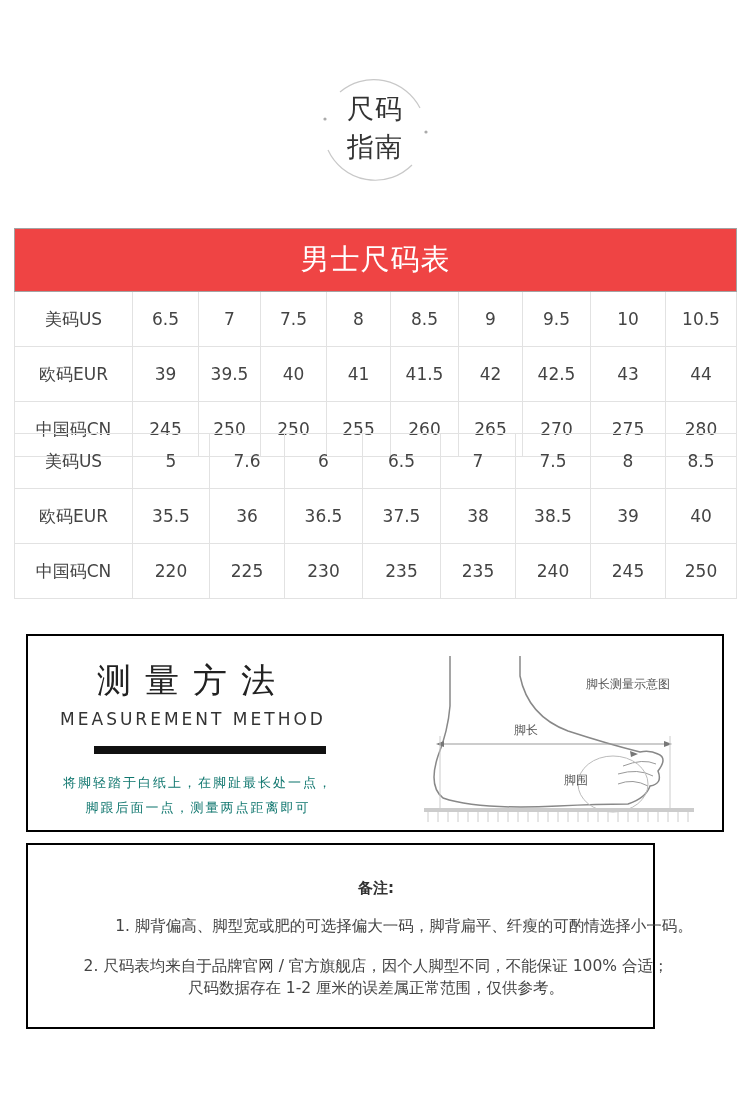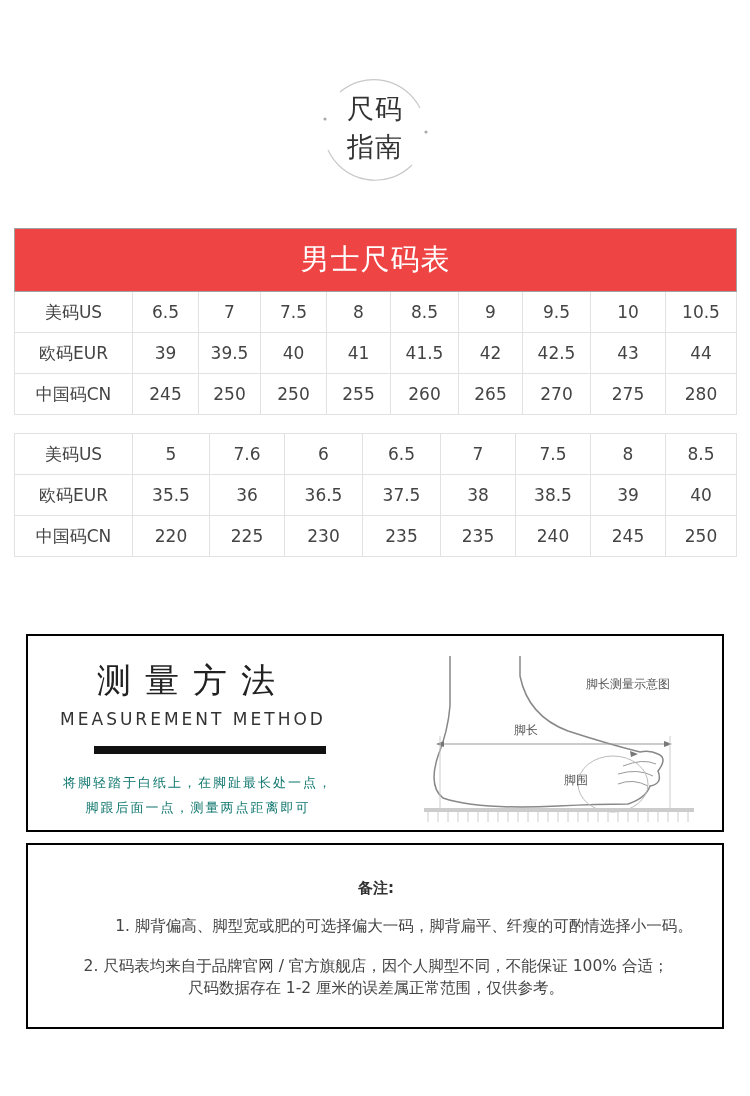--- a/index.html
+++ b/index.html
@@ -4,21 +4,21 @@
 <style>
   html, body { margin:0; padding:0; background:#fff; }
   body { width:750px; height:1096px; position:relative; overflow:hidden;
          font-family:"DejaVu Sans", "Liberation Sans", sans-serif; color:#333; }
   .badge { position:absolute; left:320px; top:70px; width:110px; height:115px; }
   .badge svg { position:absolute; left:0; top:0; }
   .badge-text { position:absolute; left:0; top:20px; width:110px; text-align:center;
                 font-size:27px; line-height:38px; color:#333; letter-spacing:1px; }
   table.size { position:absolute; left:14px; border-collapse:collapse; table-layout:fixed; }
   table.size td { border:1px solid #e2e2e2; text-align:center; font-size:17px; color:#444;
-                  padding:0; height:40px; }
+                  padding:7px; height:40px; }
   table.size th { background:#ef4444; color:#fff; font-size:29px; font-weight:normal;
                   height:60px; letter-spacing:1px; border:1px solid #a3a3a3; }
   .box { position:absolute; border:2px solid #000000; box-sizing:border-box; background:#fff; }
   .m-title { position:absolute; left:0; width:330px; top:22px; text-align:center;
              font-size:34px; letter-spacing:14px; color:#222; }
   .m-sub { position:absolute; left:0; width:330px; top:73px; text-align:center;
            font-size:17px; letter-spacing:3px; color:#333; }
   .m-bar { position:absolute; left:66px; top:110px; width:232px; height:8px; background:#111; }
   .m-desc { position:absolute; left:0; width:340px; top:134px; text-align:center;
             font-size:13px; line-height:25px; letter-spacing:2px; color:#0f766e; }
@@ -197,18 +197,18 @@
       <line x1="250" y1="166" x2="250" y2="176"></line>
         <line x1="260" y1="166" x2="260" y2="176"></line>
       <line x1="270" y1="166" x2="270" y2="176"></line>
     </g>
   </svg>
   <div class="diag-label" style="left:558px; top:40px;">脚长测量示意图</div>
   <div class="diag-label" style="left:486px; top:86px;">脚长</div>
   <div class="diag-label" style="left:536px; top:136px;">脚围</div>
 </div>
 
-<div class="box" style="left:26px; top:843px; width:698px; height:186px;">
+<div class="box" style="left:26px; top:843px; width:629px; height:186px;">
   <div class="notes-title">备注:</div>
   <div class="note" style="top:70px;padding-left:28px;">1. 脚背偏高、脚型宽或肥的可选择偏大一码，脚背扁平、纤瘦的可酌情选择小一码。</div>
   <div class="note" style="top:110px;">2. 尺码表均来自于品牌官网 / 官方旗舰店，因个人脚型不同，不能保证 100% 合适；</div>
   <div class="note" style="top:132px;">尺码数据存在 1-2 厘米的误差属正常范围，仅供参考。</div>
 </div>
 
 </body></html>

